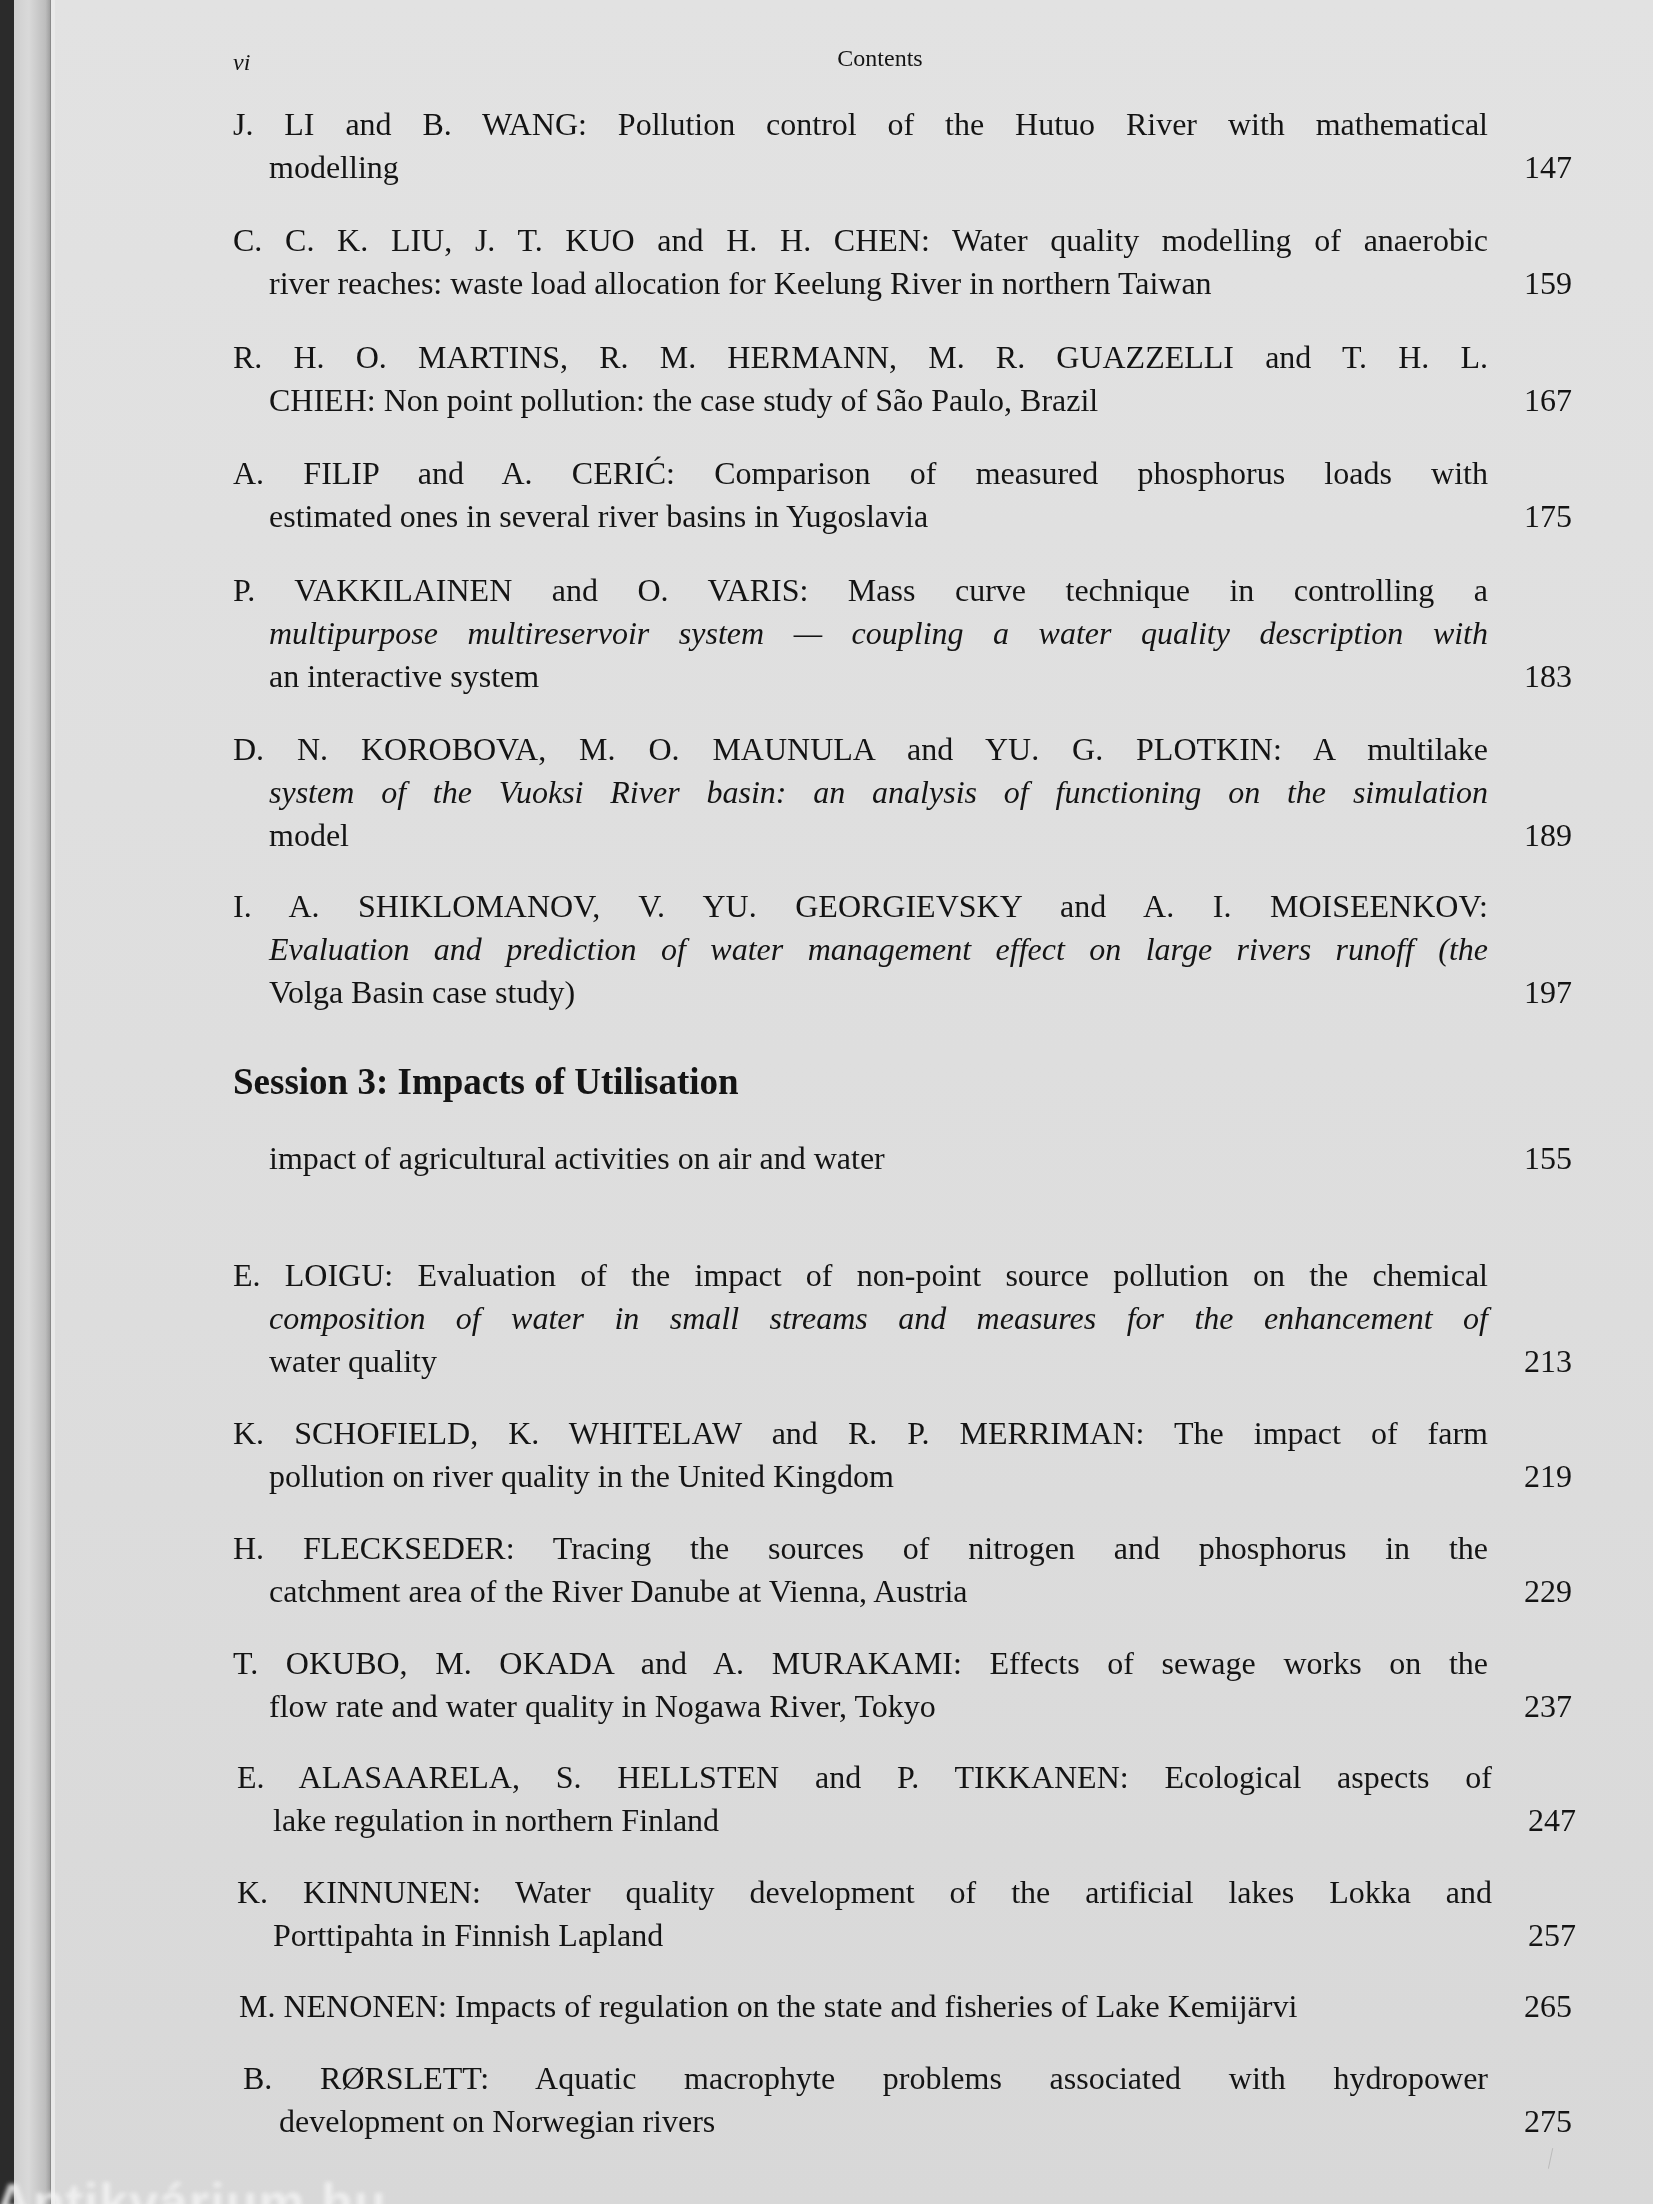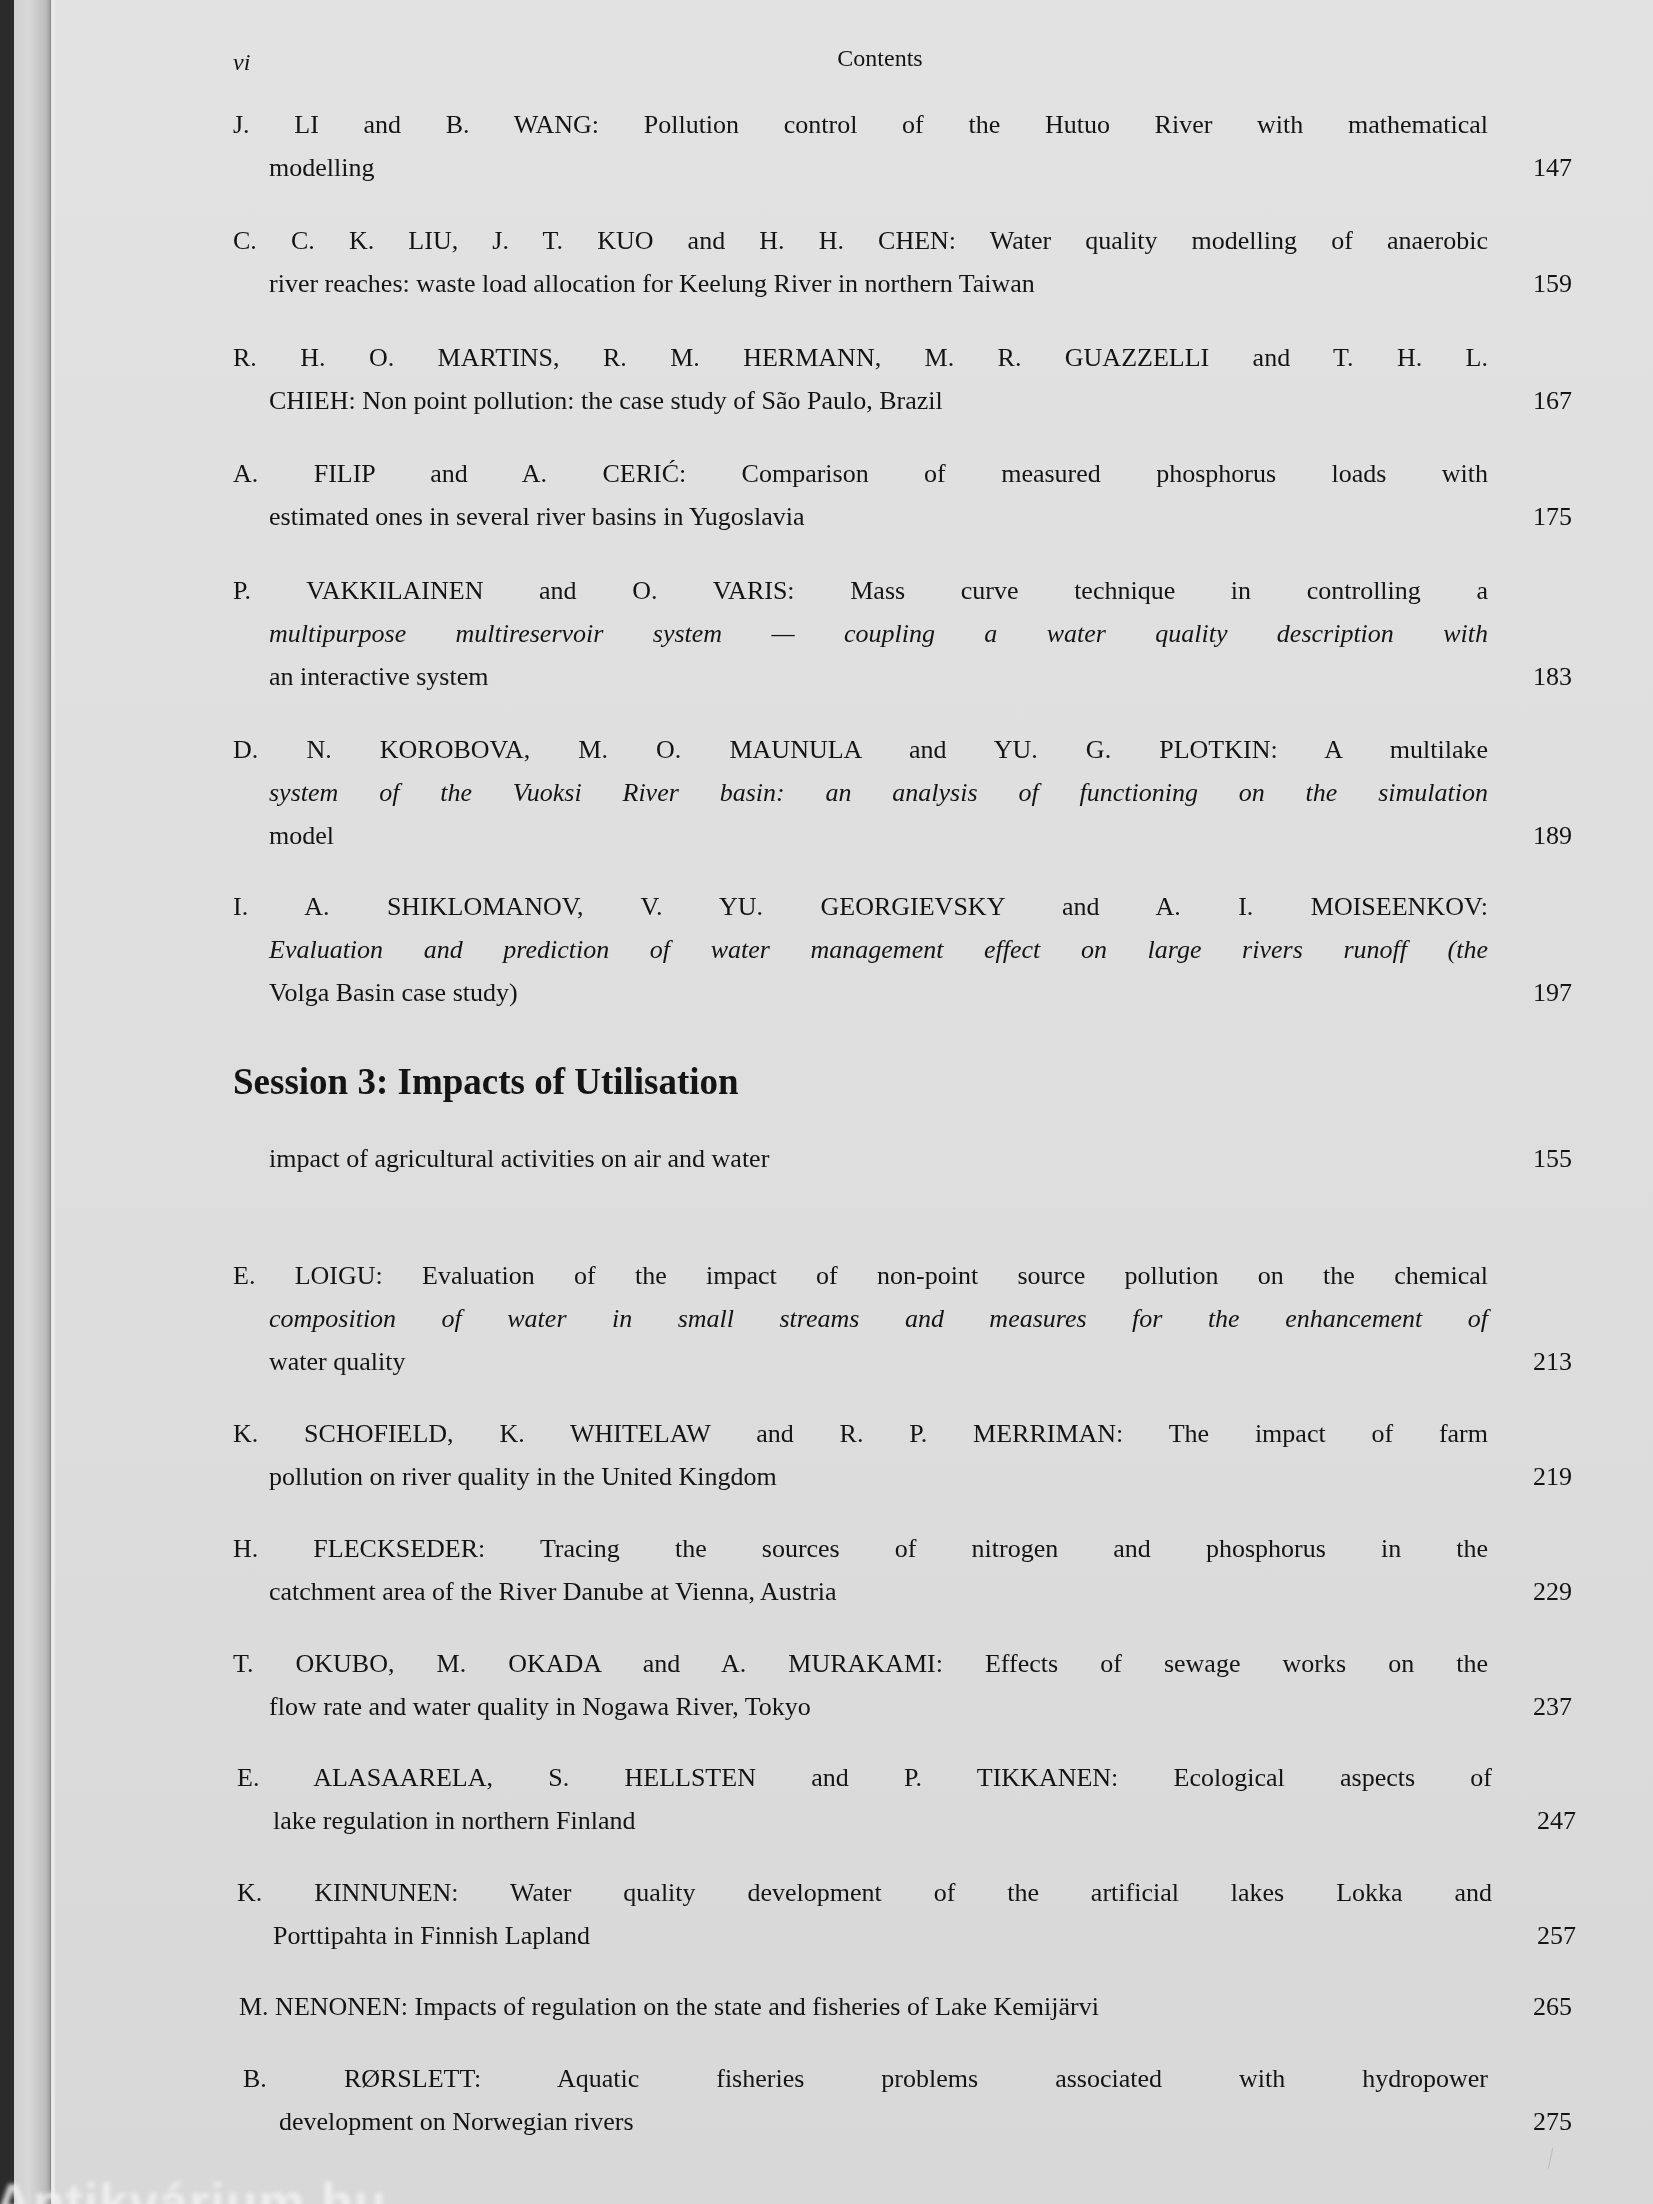--- a/index.html
+++ b/index.html
@@ -10,21 +10,21 @@
     color:#141414;
   }
   .binding { position:absolute; left:0; top:0; width:13.6px; height:2205px; background:#2b2b2b; }
   .binding2 { position:absolute; left:13.6px; top:0; width:37px; height:2205px;
     background:linear-gradient(90deg,#cfcfcf 0%,#d9d9d9 40%,#bdbdbd 85%,#9a9a9a 100%); }
   .edge { position:absolute; left:50px; top:0; width:3.9px; height:2205px; background:#e9e9e9; border-left:1px solid #8a8a8a; }
   .page { position:absolute; left:55px; top:0; right:0; bottom:0;
     background:linear-gradient(180deg,#e2e2e2 0%,#dddddd 60%,#d8d8d8 100%); }
   .runhead-num { position:absolute; left:233px; top:49px; font-size:24px;font-style:italic; }
   .runhead-title { position:absolute; left:0; width:1760px; top:45px; text-align:center; font-size:24px; }
-  .entry { position:absolute; left:233px; width:1339px; font-size:26px; line-height:43px; }
+  .entry { position:absolute; left:233px; width:1339px; font-size:32px; line-height:43px; }
   .entry .line { display:block; white-space:nowrap; }
   .entry .first { text-align:justify; text-align-last:justify; width:1255px; }
   .entry .cont { padding-left:36px; width:1219px; }
   .entry .cont.just { text-align:justify; text-align-last:justify;font-style:italic; }
   .entry .last { padding-left:36px; position:relative; }
   .entry .pg { position:absolute; right:0; bottom:0; text-align:center; }
   .session { position:absolute; left:233px; top:1060px; font-size:37px; font-weight:bold; }
   .watermark { position:absolute; left:-5.8px; top:2172px; font-family:"Liberation Sans",sans-serif;
     font-size:52px; font-weight:bold; color:#f2f2f2; opacity:0.85; filter:blur(1.9px); letter-spacing:1px; }
   .mark { position:absolute; left:1550px; top:2148px; width:1.9px; height:21.3px; border-left:1px solid #bbb; transform:rotate(12deg); }
@@ -129,20 +129,20 @@
   <span class="line last">Porttipahta in Finnish Lapland</span>
   <span class="pg">257</span>
 </div>
 
 <div class="entry" style="top:1985px;left:239px;width:1333px">
   <span class="line">M. NENONEN: Impacts of regulation on the state and fisheries of Lake Kemijärvi</span>
   <span class="pg">265</span>
 </div>
 
 <div class="entry" style="top:2057px;left:243px;width:1329px">
-  <span class="line first" style="width:1245px">B. RØRSLETT: Aquatic fisheries problems associated with hydropower</span>
+  <span class="line first" style="width:1245px">B. RØRSLETT: Aquatic macrophyte problems associated with hydropower</span>
   <span class="line last">development on Norwegian rivers</span>
   <span class="pg">275</span>
 </div>
 
 <div class="mark"></div>
 <div class="watermark">Antikvárium.hu</div>
 
 
 </body></html>

